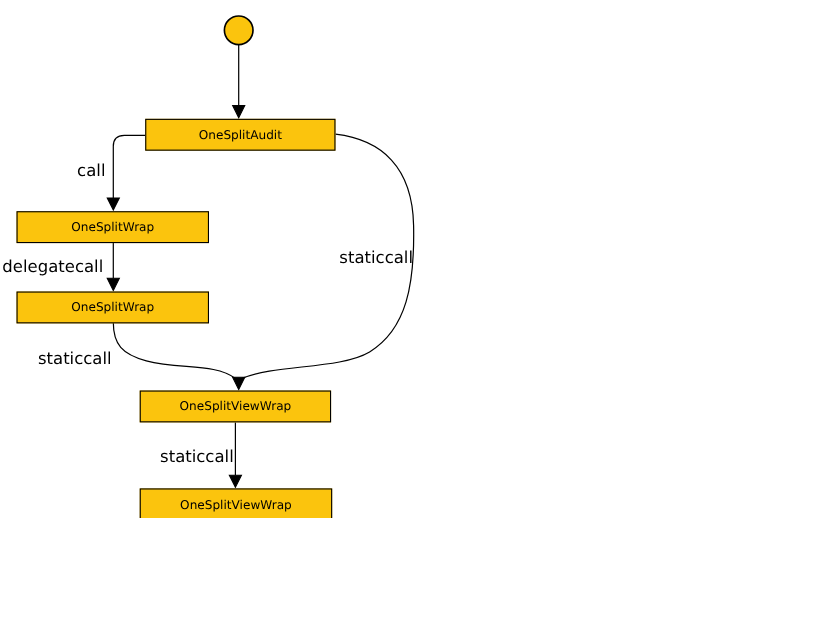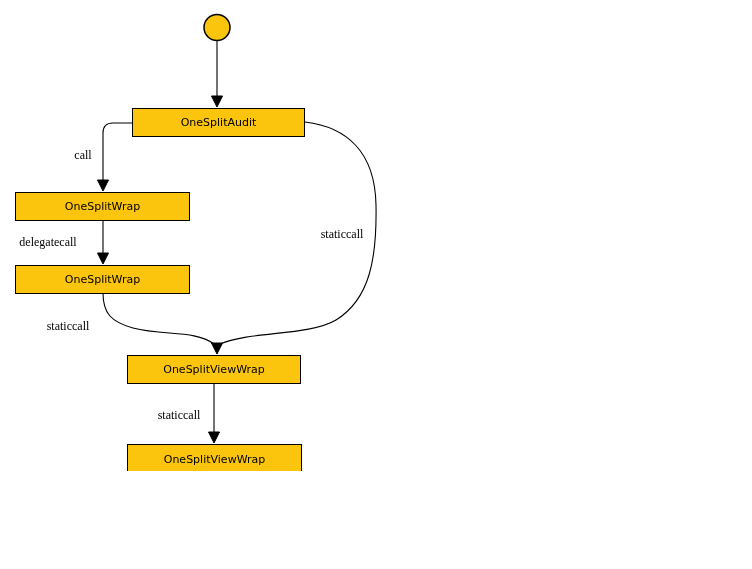--- a/index.html
+++ b/index.html
@@ -43,23 +43,22 @@
     font-size: 11px;
     display: flex;
     align-items: center;
     justify-content: center;
     white-space: nowrap;
   }
   .edge-label {
     position: absolute;
     transform: translate(-50%, -50%);
     color: #000000;
-    font-size: 12px;
+    font-size: 15px;
     white-space: nowrap;
-    font-family: Liberation Serif, serif;
   }
 </style>
 </head>
 <body>
 
 <div class="canvas">
 
   <svg class="edges-svg" width="752" height="569" viewBox="0 0 752 569">
 
     <path d="M217,41 V96"></path>

